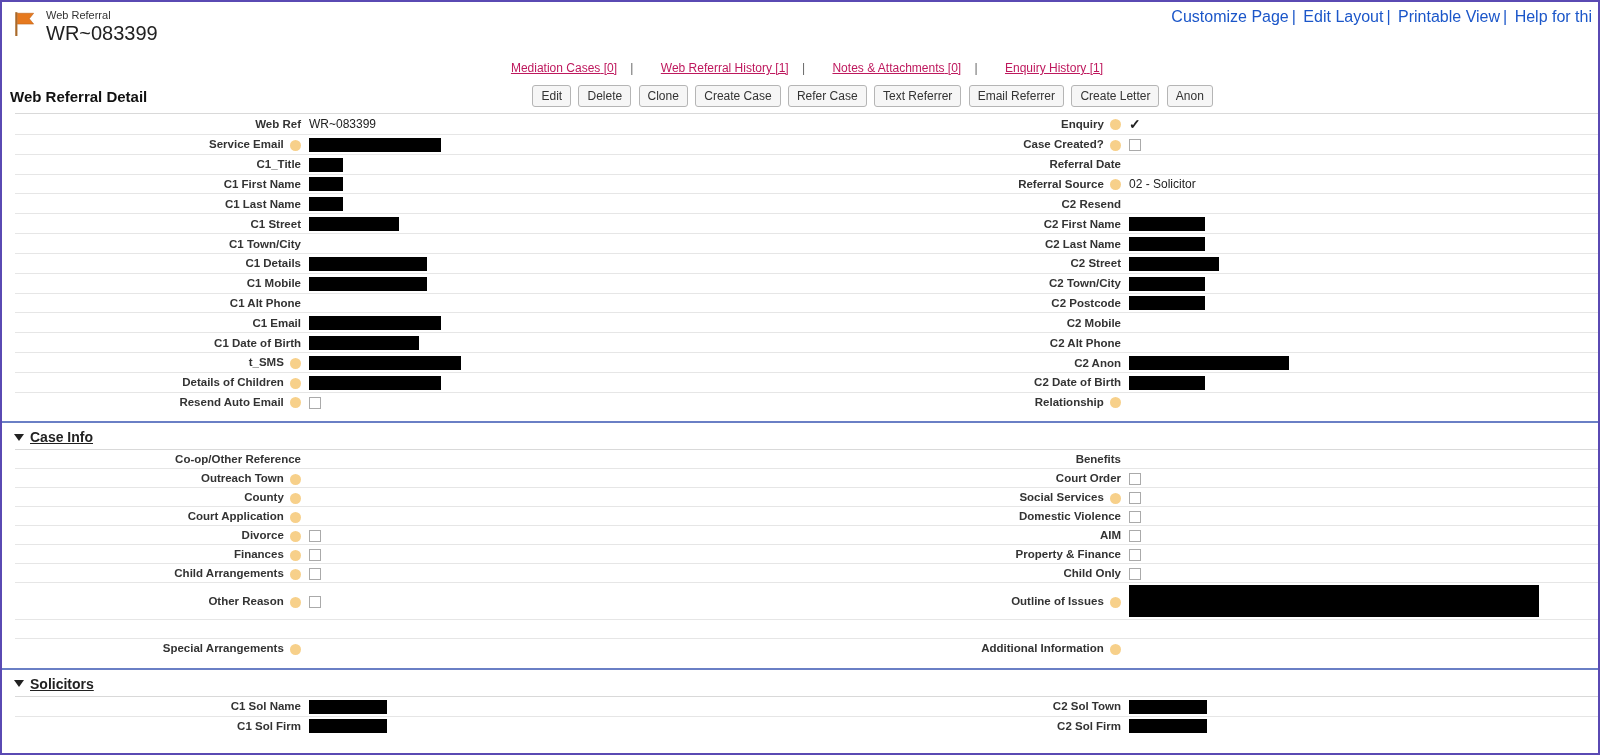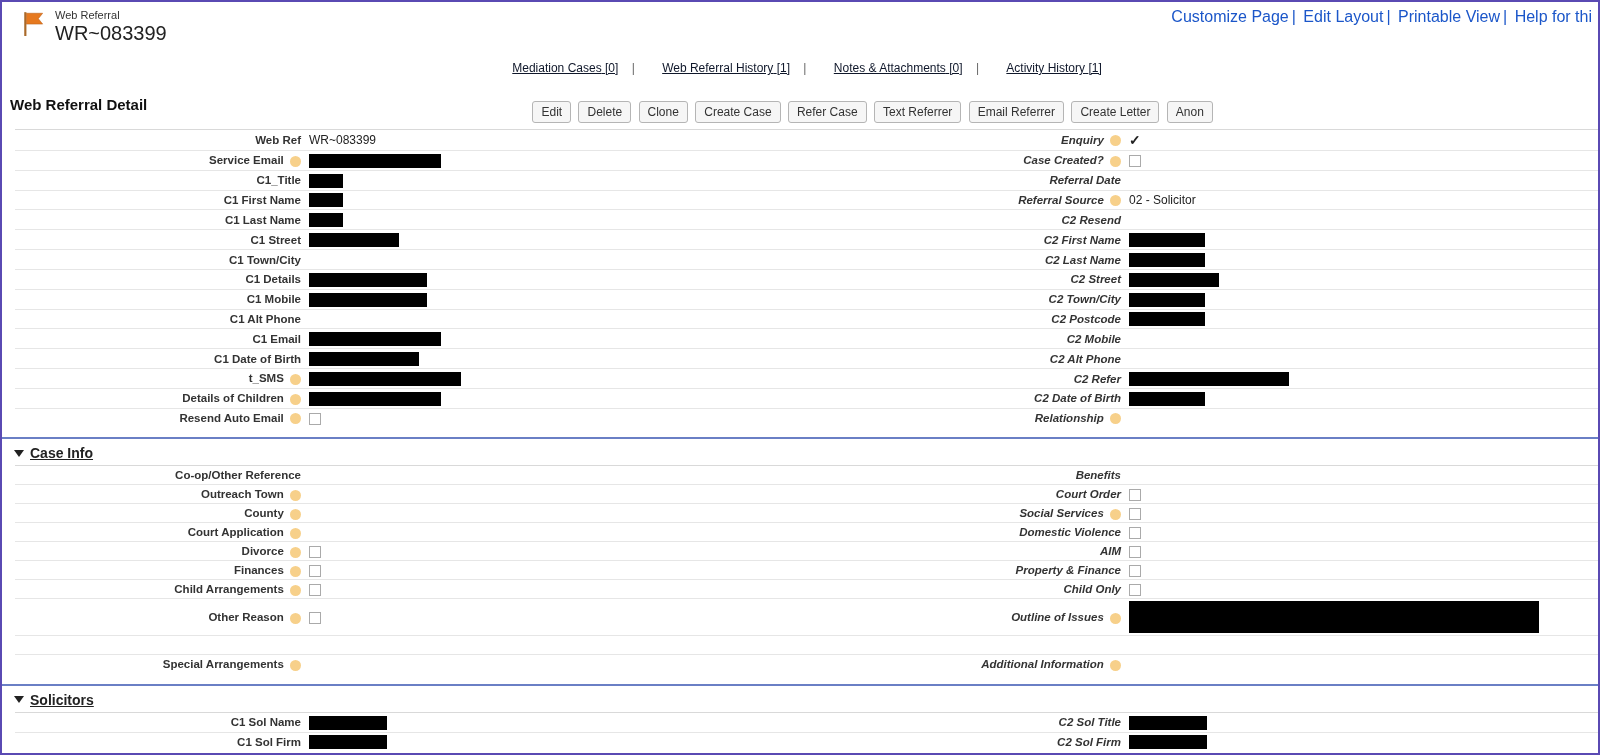--- a/index.html
+++ b/index.html
@@ -25,58 +25,57 @@
   }
   .top-links a {
     color: #1b56c9;
     text-decoration: none;
     cursor: pointer;
   }
   .top-links .sep { color: #1b56c9; margin: 0 3px; }
   .header {
     display: flex;
     align-items: flex-start;
-    padding: 6px 6px 2px 19px;
+    padding: 6px 6px 2px 10px;
   }
   .flag-icon {
     width: 26px; height: 26px;
     margin-right: 8px;
     margin-top:2px;
   }
   .header-text small {
     color: #333; font-size: 11px;
   }
   .header-text h1 {
     margin: 0;
     font-size: 20px;
     font-weight: normal;
     color: #222;
   }
   .related-links {
     text-align: center;
     font-size: 12px;
     margin: 14px 0 10px 0;
   }
-  .related-links a { color: #0f172a; text-decoration: underline; cursor:pointer;padding-left:14px;}
+  .related-links a { color: #be185d; text-decoration: underline; cursor:pointer;padding-left:14px;}
   .related-links .divider { margin: 0 10px; color: #666;}
   .section-head {
     display: flex;
     align-items: center;
     margin: 4px 0 6px 8px;
   }
   .section-head h2 {
     margin: 0;
     font-size: 15px;
     font-weight: bold;
     color: #111;
   }
   .btn-row {
     text-align: center;
     flex: 1;
-    margin-top: 16px;
   }
   button.sf-btn {
     font-family: inherit;
     font-size: 12px;
     padding: 3px 8px;
     margin: 0 2px;
     background: #f6f6f6;
     border: 1px solid #b5b5b5;
     border-radius: 3px;
     color: #333;
@@ -109,21 +108,20 @@
     padding-left: 4px;
   }
   td.lbl2 {
     width: 340px;
     text-align: right;
     color: #333;
     font-size: 11.5px;
     font-weight: bold;
     padding-right: 4px;
     white-space: nowrap;
-    font-style: italic;
   }
   td.val2 {
     text-align: left;
     padding-left: 4px;
   }
   .help {
     display:inline-block;
     width:11px;height:11px;
     border-radius:50%;
     background:#f7d08a;
@@ -185,21 +183,21 @@
     </div>
   </div>
 
   <div class="related-links">
     <a><span>Mediation Cases</span> <span>[0]</span></a>
     <span class="divider">|</span>
     <a><span>Web Referral History</span> <span>[1]</span></a>
     <span class="divider">|</span>
     <a><span>Notes &amp; Attachments</span> <span>[0]</span></a>
     <span class="divider">|</span>
-    <a><span>Activity History</span> <span>[1]</span></a>
+    <a><span>Enquiry History</span> <span>[1]</span></a>
   </div>
 
   <div class="section-head">
     <h2>Web Referral Detail</h2>
     <div class="btn-row">
       <button class="sf-btn">Edit</button>
       <button class="sf-btn">Delete</button>
       <button class="sf-btn">Clone</button>
       <button class="sf-btn">Create Case</button>
       <button class="sf-btn">Refer Case</button>
@@ -280,21 +278,21 @@
         </tr>
         <tr>
           <td class="lbl">C1 Date of Birth</td>
           <td class="val"><span class="redact" style="width:110px;height:14px"></span></td>
           <td class="lbl2">C2 Alt Phone</td>
           <td class="val2"></td>
         </tr>
         <tr>
           <td class="lbl">t_SMS <span class="help"></span></td>
           <td class="val"><span class="redact" style="width:152px;height:14px"></span></td>
-          <td class="lbl2">C2 Refer</td>
+          <td class="lbl2">C2 Anon</td>
           <td class="val2"><span class="redact" style="width:160px;height:14px"></span></td>
         </tr>
         <tr>
           <td class="lbl">Details of Children <span class="help"></span></td>
           <td class="val"><span class="redact" style="width:132px;height:14px"></span></td>
           <td class="lbl2">C2 Date of Birth</td>
           <td class="val2"><span class="redact" style="width:76px;height:14px"></span></td>
         </tr>
         <tr>
           <td class="lbl">Resend Auto Email <span class="help"></span></td>
@@ -376,21 +374,21 @@
 
   <div class="section-bar">
     <span class="tri"></span>
     <span>Solicitors</span>
   </div>
   <table class="detail">
     <tbody id="sol-body">
         <tr>
           <td class="lbl">C1 Sol Name</td>
           <td class="val"><span class="redact" style="width:78px;height:14px"></span></td>
-          <td class="lbl2">C2 Sol Title</td>
+          <td class="lbl2">C2 Sol Town</td>
           <td class="val2"><span class="redact" style="width:78px;height:14px"></span></td>
         </tr>
         <tr>
           <td class="lbl">C1 Sol Firm</td>
           <td class="val"><span class="redact" style="width:78px;height:14px"></span></td>
           <td class="lbl2">C2 Sol Firm</td>
           <td class="val2"><span class="redact" style="width:78px;height:14px"></span></td>
         </tr>
       </tbody>
   </table>

